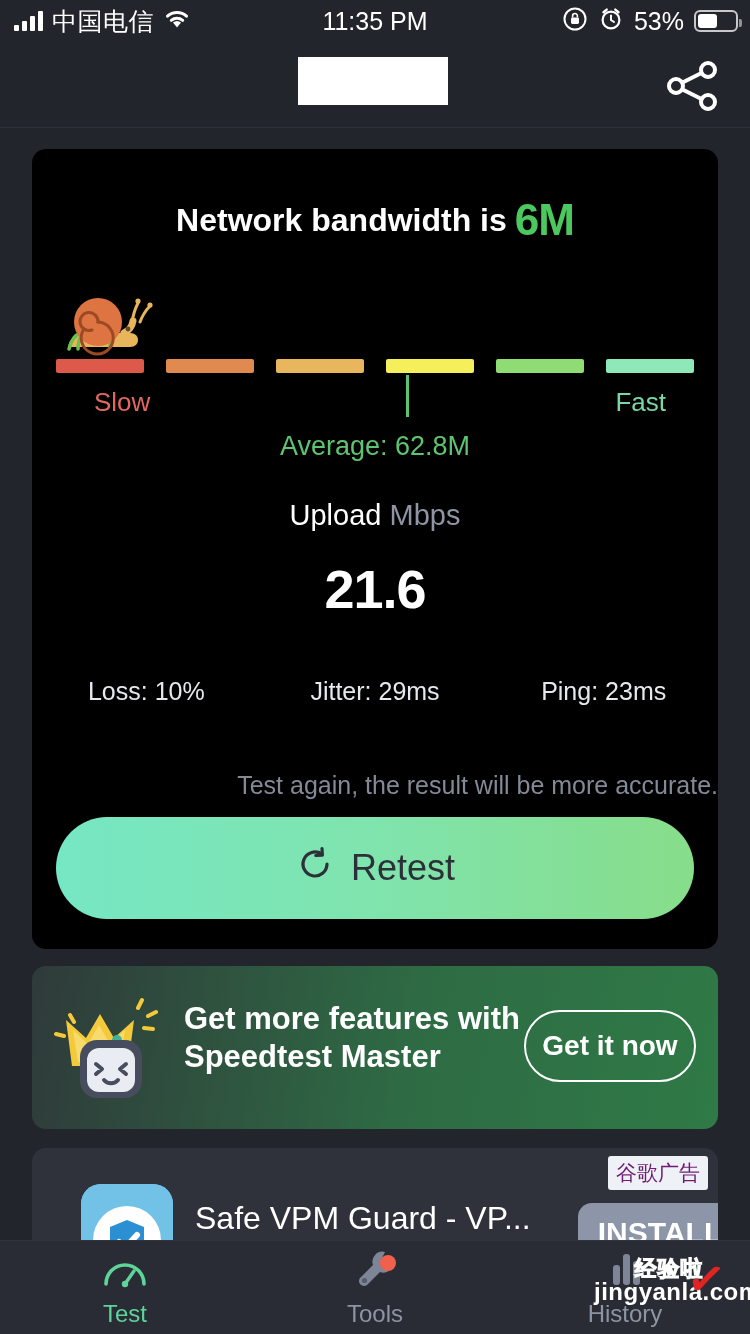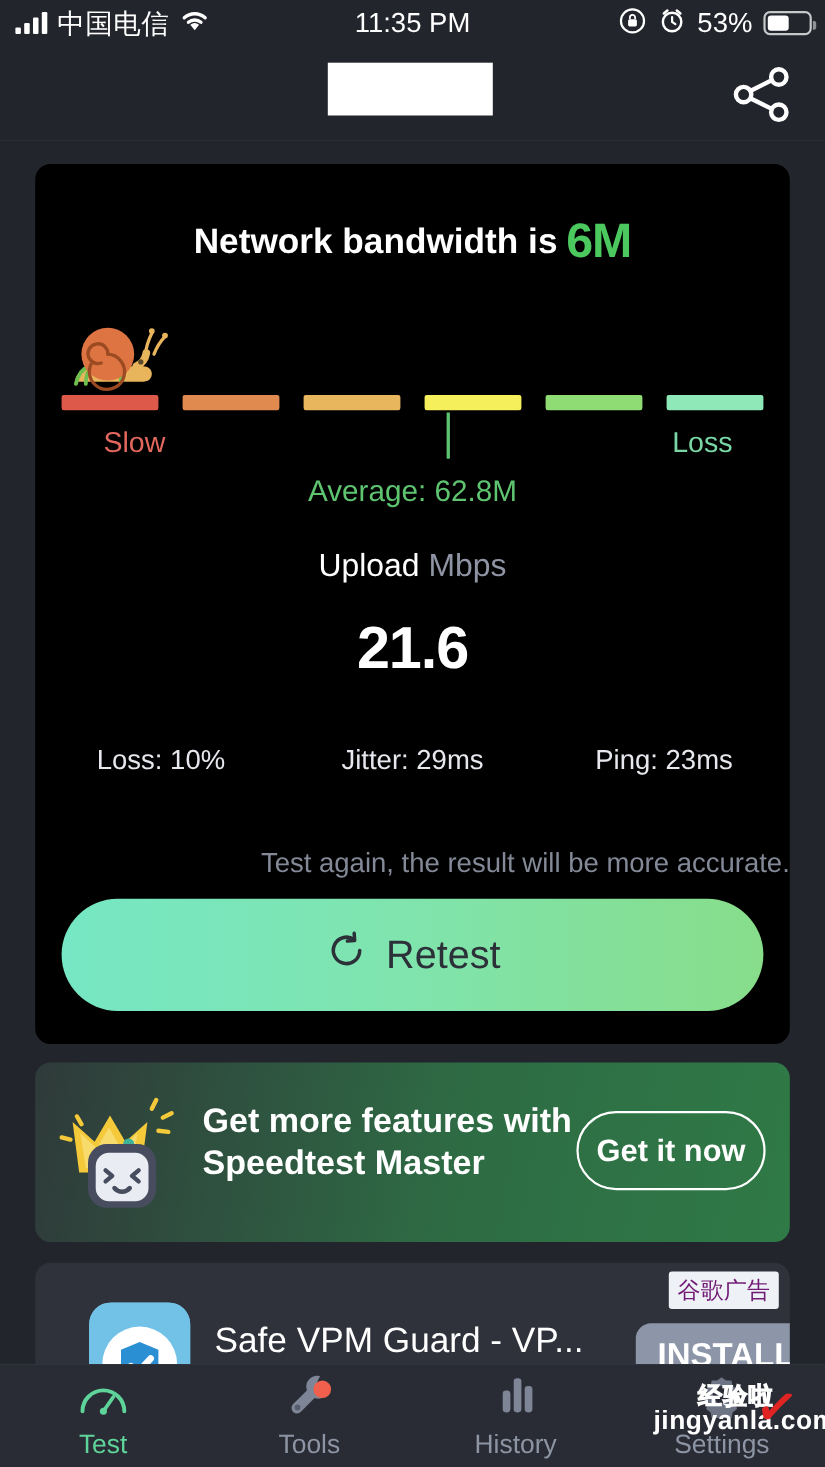--- a/index.html
+++ b/index.html
@@ -231,21 +231,21 @@
       <div class="bars">
         <span style="background:#dd5a4a"></span>
         <span style="background:#e08a4f"></span>
         <span style="background:#e8b65c"></span>
         <span style="background:#f5ef5c"></span>
         <span style="background:#8fdc75"></span>
         <span style="background:#8ee8b8"></span>
       </div>
       <div class="avg-tick"></div>
       <div class="lab-slow">Slow</div>
-      <div class="lab-fast">Loss</div>
+      <div class="lab-fast">Fast</div>
       <div class="avg-text">Average: 62.8M</div>
     </div>
 
     <div class="speeds">
       <div class="speedcol">
         <div class="lbl">
           <span>Upload</span>
           <em>Mbps</em>
         </div>
         <div class="num">21.6</div>
@@ -335,29 +335,20 @@
       <span>
         <svg width="46" height="42" viewBox="0 0 46 42">
           <rect x="11" y="17" width="7" height="20" rx="3" fill="#7d8596"></rect>
           <rect x="21" y="6" width="7" height="31" rx="3" fill="#7d8596"></rect>
           <rect x="31" y="13" width="7" height="24" rx="3" fill="#7d8596"></rect>
         </svg>
       </span>
       <span class="nlabel">History</span>
     </div>
 
-    <div class="navitem">
-      <span>
-        <svg width="46" height="42" viewBox="0 0 46 42">
-          <path d="M23 5l4 3h5l1 5 4 3-1 5 3 4-3 4 1 5-4 3-1 5h-5l-4 3-4-3h-5l-1-5-4-3 1-5-3-4 3-4-1-5 4-3 1-5h5z" fill="#6d7484"></path>
-          <circle cx="23" cy="21" r="8" fill="#292c34"></circle>
-        </svg>
-      </span>
-      <span class="nlabel">Settings</span>
-    </div>
 
     <div class="watermark">
       <div class="wm1">经验啦</div>
       <div class="wm2">jingyanla.com</div>
       <div class="wmcheck">✓</div>
     </div>
   </div>
 
 </div>
 

